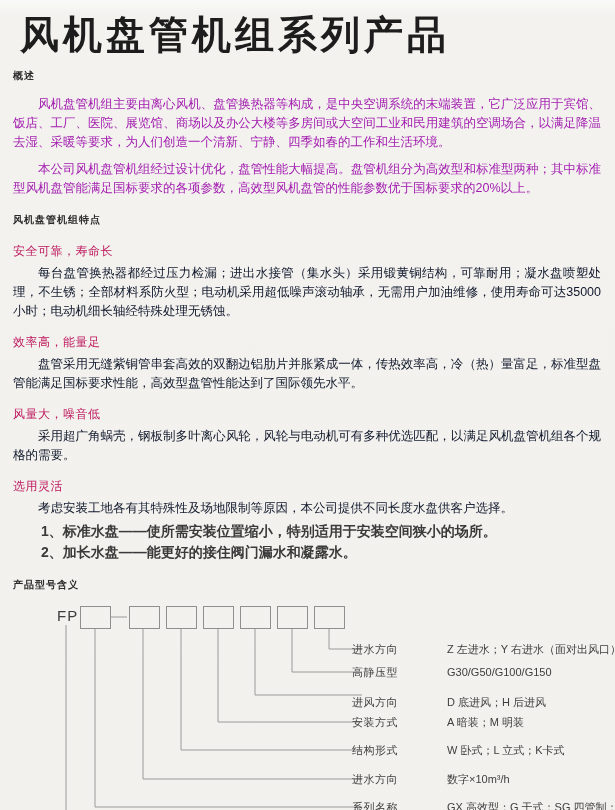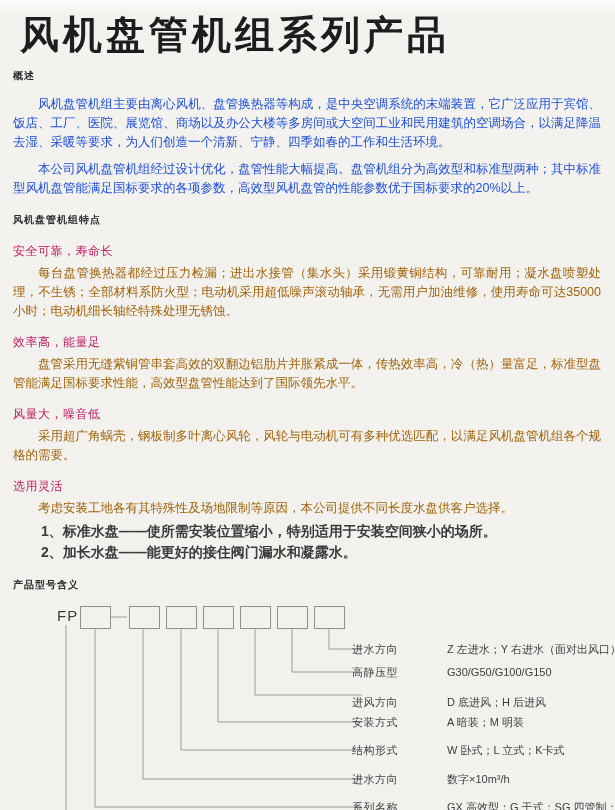--- a/index.html
+++ b/index.html
@@ -18,31 +18,31 @@
     letter-spacing:4px;line-height:38px;
   }
   .sec-head{
     margin:12px 16px 0 13px;
     font-size:10px;font-weight:bold;color:#2b2b2b;
     line-height:20px;letter-spacing:1px;
   }
   .para{
     margin:8px 14px 0 13px;
     font-size:12.5px;line-height:19px;
-    text-indent:2em;text-align:justify;color:#1d4ed8;
+    text-indent:2em;text-align:justify;color:#a21caf;
   }
   .para.first{margin-top:9px;}
   .sub-head{
     margin:13px 0 0 13px;
     font-size:12px;line-height:17px;color:#be185d;letter-spacing:.5px;
   }
   .feat-body{
     margin:4px 14px 0 13px;
     font-size:12.5px;line-height:19px;
-    text-indent:2em;text-align:justify;color:#a16207;
+    text-indent:2em;text-align:justify;color:#0f172a;
   }
   .opt-list{margin:3px 14px 0 13px;padding:0;list-style:none;}
   .opt-list li{
     font-size:14px;line-height:21px;color:#3a3a3a;
     padding-left:2em;
     font-weight:bold;
   }
   
   .diagram{
     position:relative;

